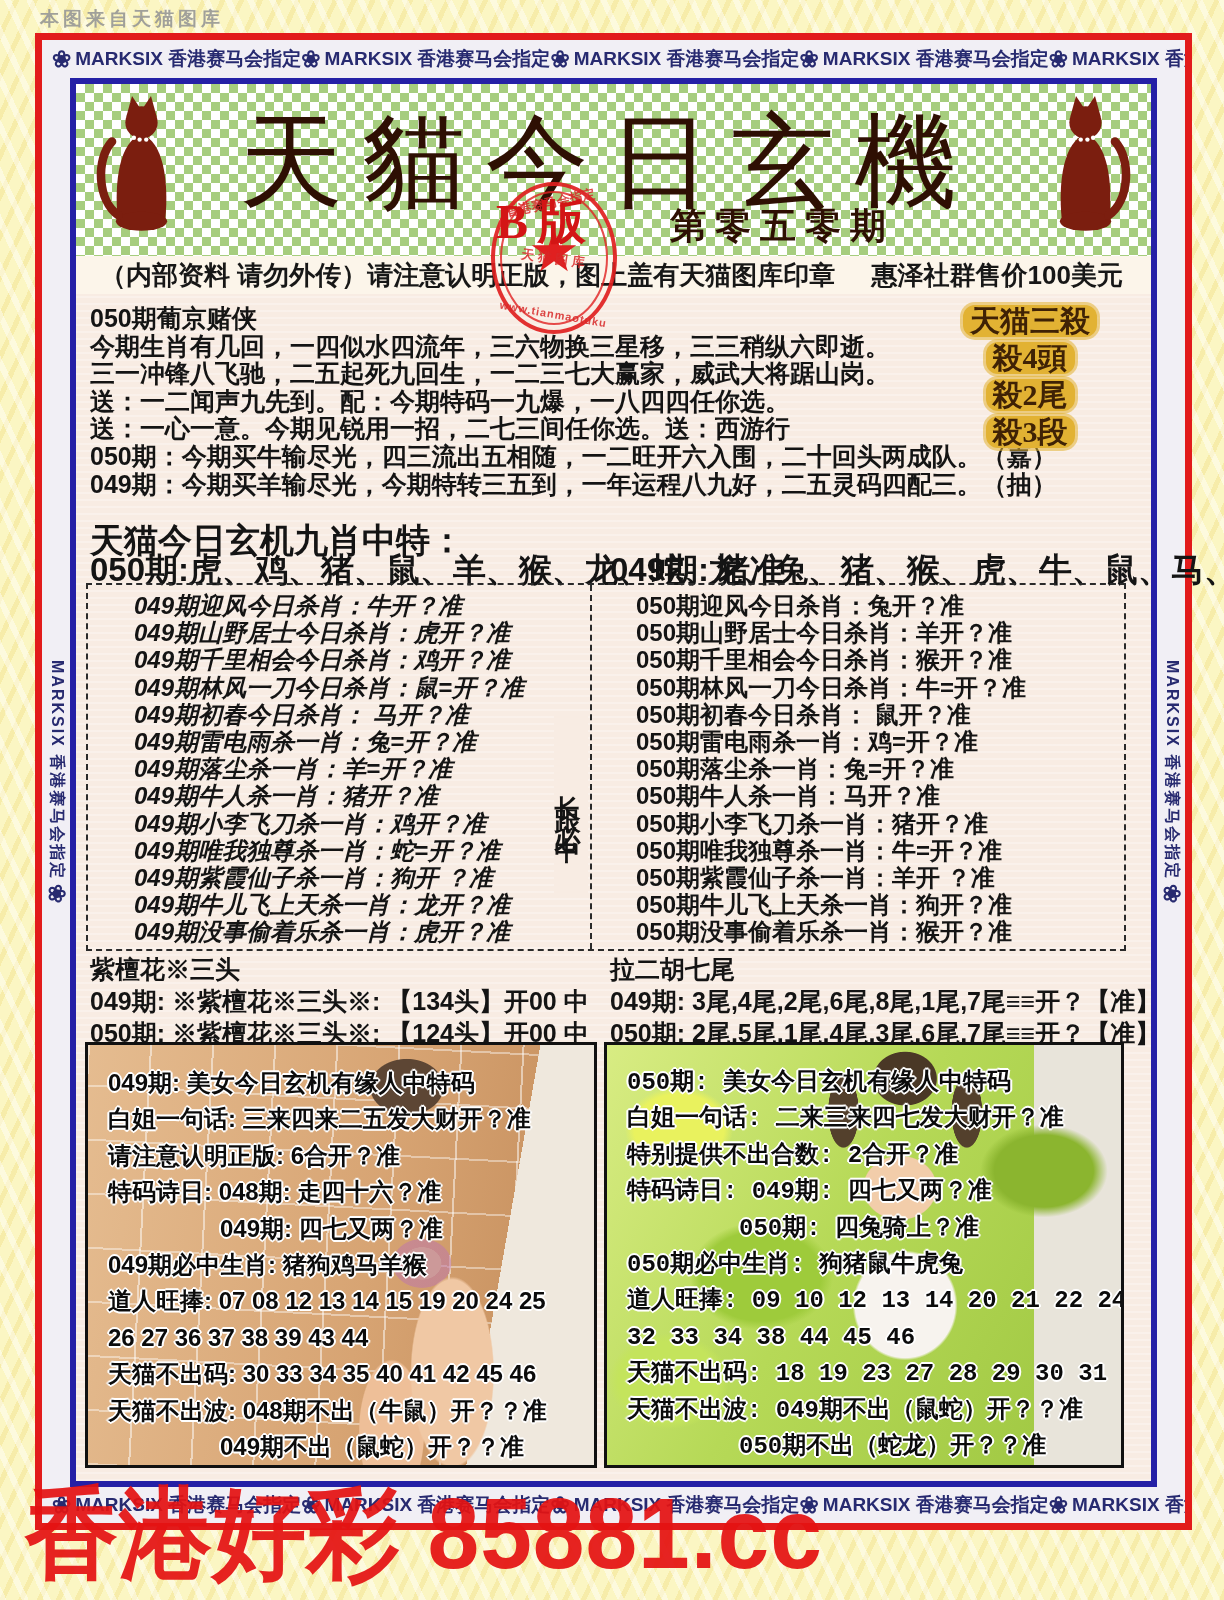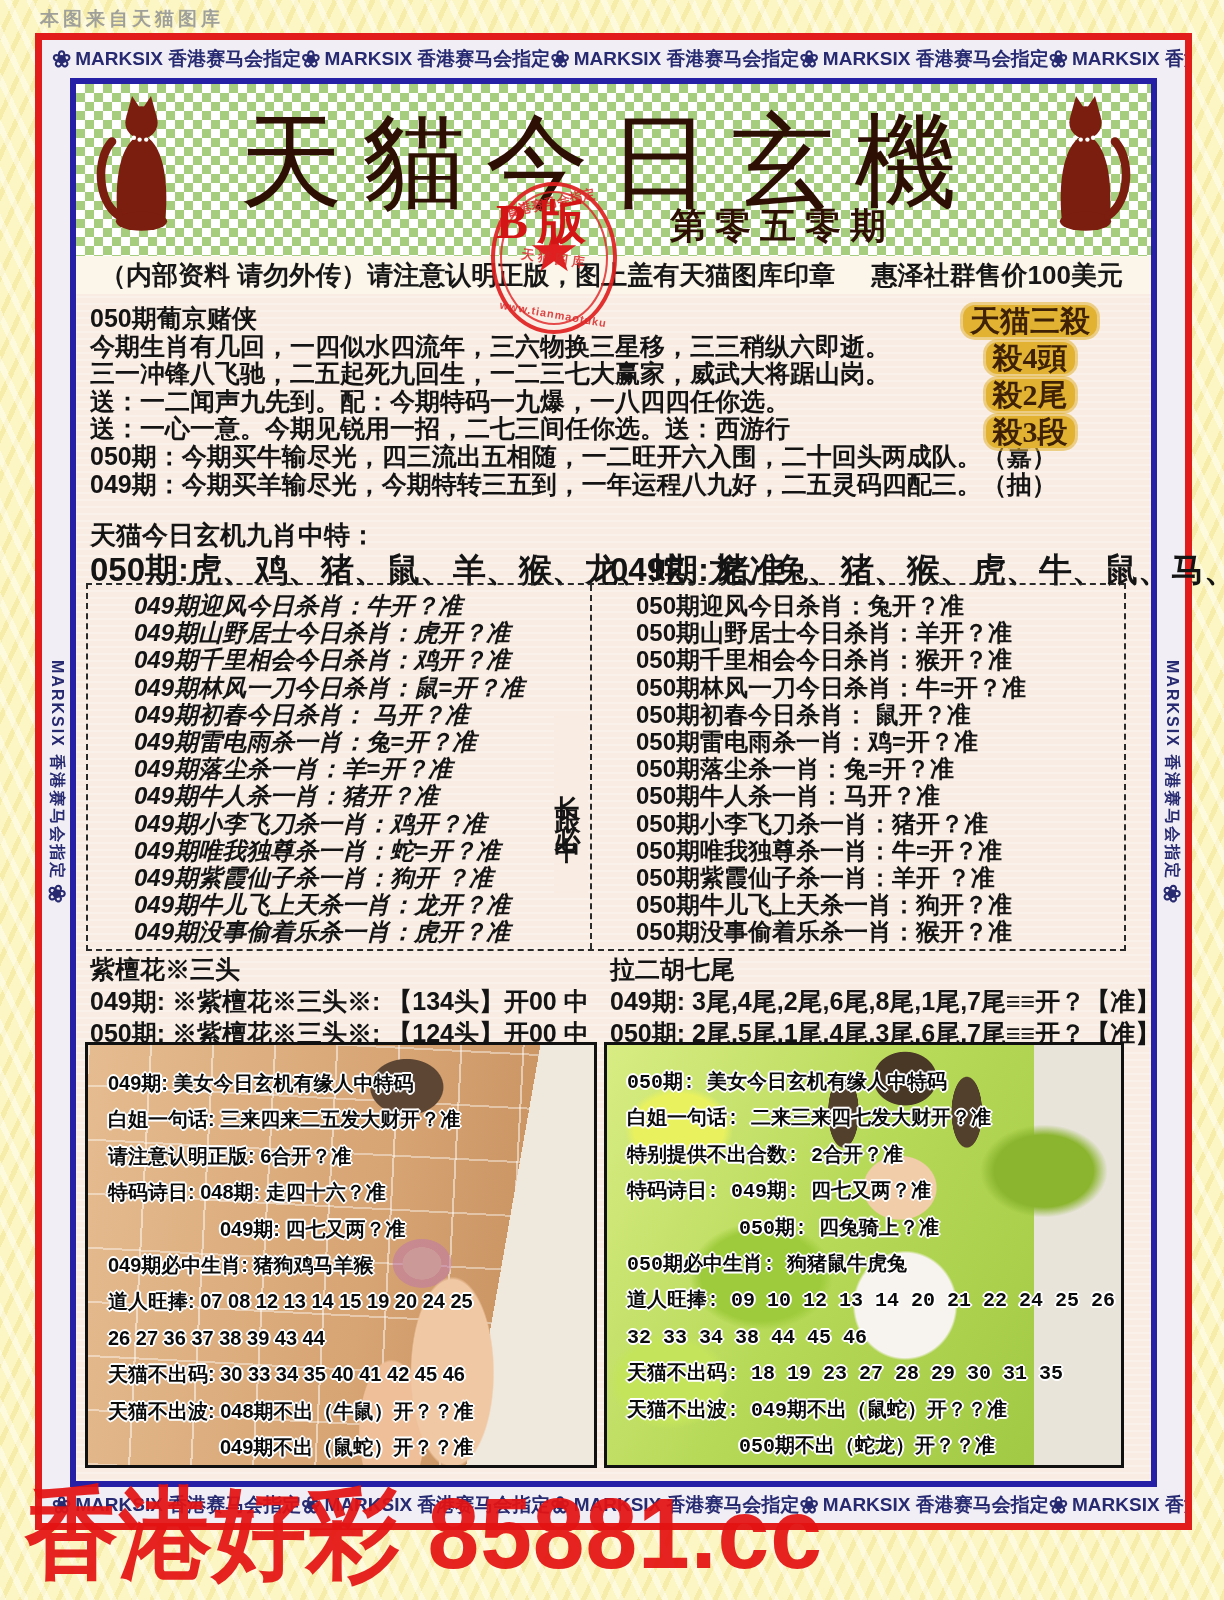--- a/index.html
+++ b/index.html
@@ -59,21 +59,21 @@
   .notice-bar .n2{margin-left:auto;padding-right:28px;white-space:nowrap;}
   
   .poem{position:absolute;left:14px;top:221px;font-size:25px;font-weight:700;color:#141414;line-height:27.6px;white-space:nowrap;}
   
   .sansha{position:absolute;left:845px;top:220px;width:218px;text-align:center;z-index:2;}
   .blob{display:inline-block;background:#e2b233;color:#3f2205;font-family:"Liberation Serif",serif;
     font-weight:900;font-size:30px;line-height:30px;padding:1px 7px;border-radius:12px;margin:1px 0;
     box-shadow:0 0 0 3px rgba(226,178,51,.55);}
   .sansha .row{margin-bottom:3px;}
   
-  .jx-title{position:absolute;left:14px;top:434px;font-size:26px;font-weight:800;color:#141414;}
+  .jx-title{position:absolute;left:14px;top:434px;font-size:34px;font-weight:800;color:#141414;}
   .jx-row{position:absolute;left:14px;top:464px;width:1050px;font-size:33px;font-weight:700;color:#141414;white-space:nowrap;}
   .jx-row .jx-right{position:absolute;left:520px;top:0;}
   
   .dash-box{position:absolute;left:10px;top:499px;width:1040px;height:368px;border:2px dashed #2a2a2a;box-sizing:border-box;}
   .dash-div{position:absolute;left:502px;top:0;bottom:0;border-left:2px dashed #2a2a2a;}
   .kill-col{position:absolute;top:7px;font-size:24px;font-weight:700;color:#141414;line-height:27.2px;white-space:nowrap;}
   .kill-col-left{left:46px;font-style:italic;}
   .kill-col-right{left:548px;}
   .center-note{position:absolute;left:466px;top:128px;width:34px;z-index:2;background:#f8ece3;
     font-size:26px;font-weight:800;color:#141414;line-height:40px;text-align:center;
@@ -101,21 +101,21 @@
       radial-gradient(26px 60px at 70% 16%, #53402c 0 58%, transparent 60%),
       radial-gradient(62px 54px at 57% 34%, #f2cdaa 0 58%, transparent 60%),
       radial-gradient(86px 90px at 58% 62%, #f7f3ee 0 58%, transparent 61%),
       radial-gradient(90px 70px at 14% 20%, #e9f25e 0 50%, transparent 60%),
       radial-gradient(120px 90px at 30% 55%, #9ecb3b 0 50%, transparent 60%),
       radial-gradient(100px 80px at 12% 80%, #c4e45c 0 50%, transparent 60%),
       radial-gradient(110px 80px at 85% 30%, #8bb52f 0 45%, transparent 58%),
       linear-gradient(90deg, transparent 83%, #e8e4da 83%),
       linear-gradient(120deg,#d8ec83 0%,#b6d957 45%,#9cc53f 100%); font-family: Liberation Mono, monospace;}
   .photo-lines{position:absolute;inset:0;padding:20px 0 0 20px;z-index:5;}
-  .photo-lines div{font-size:20px;font-weight:800;color:#0b0b0b;line-height:36.4px;white-space:nowrap;
+  .photo-lines div{font-size:24px;font-weight:800;color:#0b0b0b;line-height:36.4px;white-space:nowrap;
     text-shadow:-2px 0 #fff,2px 0 #fff,0 -2px #fff,0 2px #fff,-1px -1px #fff,1px 1px #fff,-1px 1px #fff,1px -1px #fff;}
   .photo-lines div.ind{padding-left:112px;}
   
   .wm-footer{position:absolute;left:25px;top:1468px;z-index:99;font-size:100px;font-weight:900;
     color:rgba(228,18,18,.93);letter-spacing:1px;white-space:nowrap;transform:scaleX(.93);transform-origin:left;}
 </style>
 </head>
 <body>
 
 <div class="wm-top">本图来自天猫图库</div>

